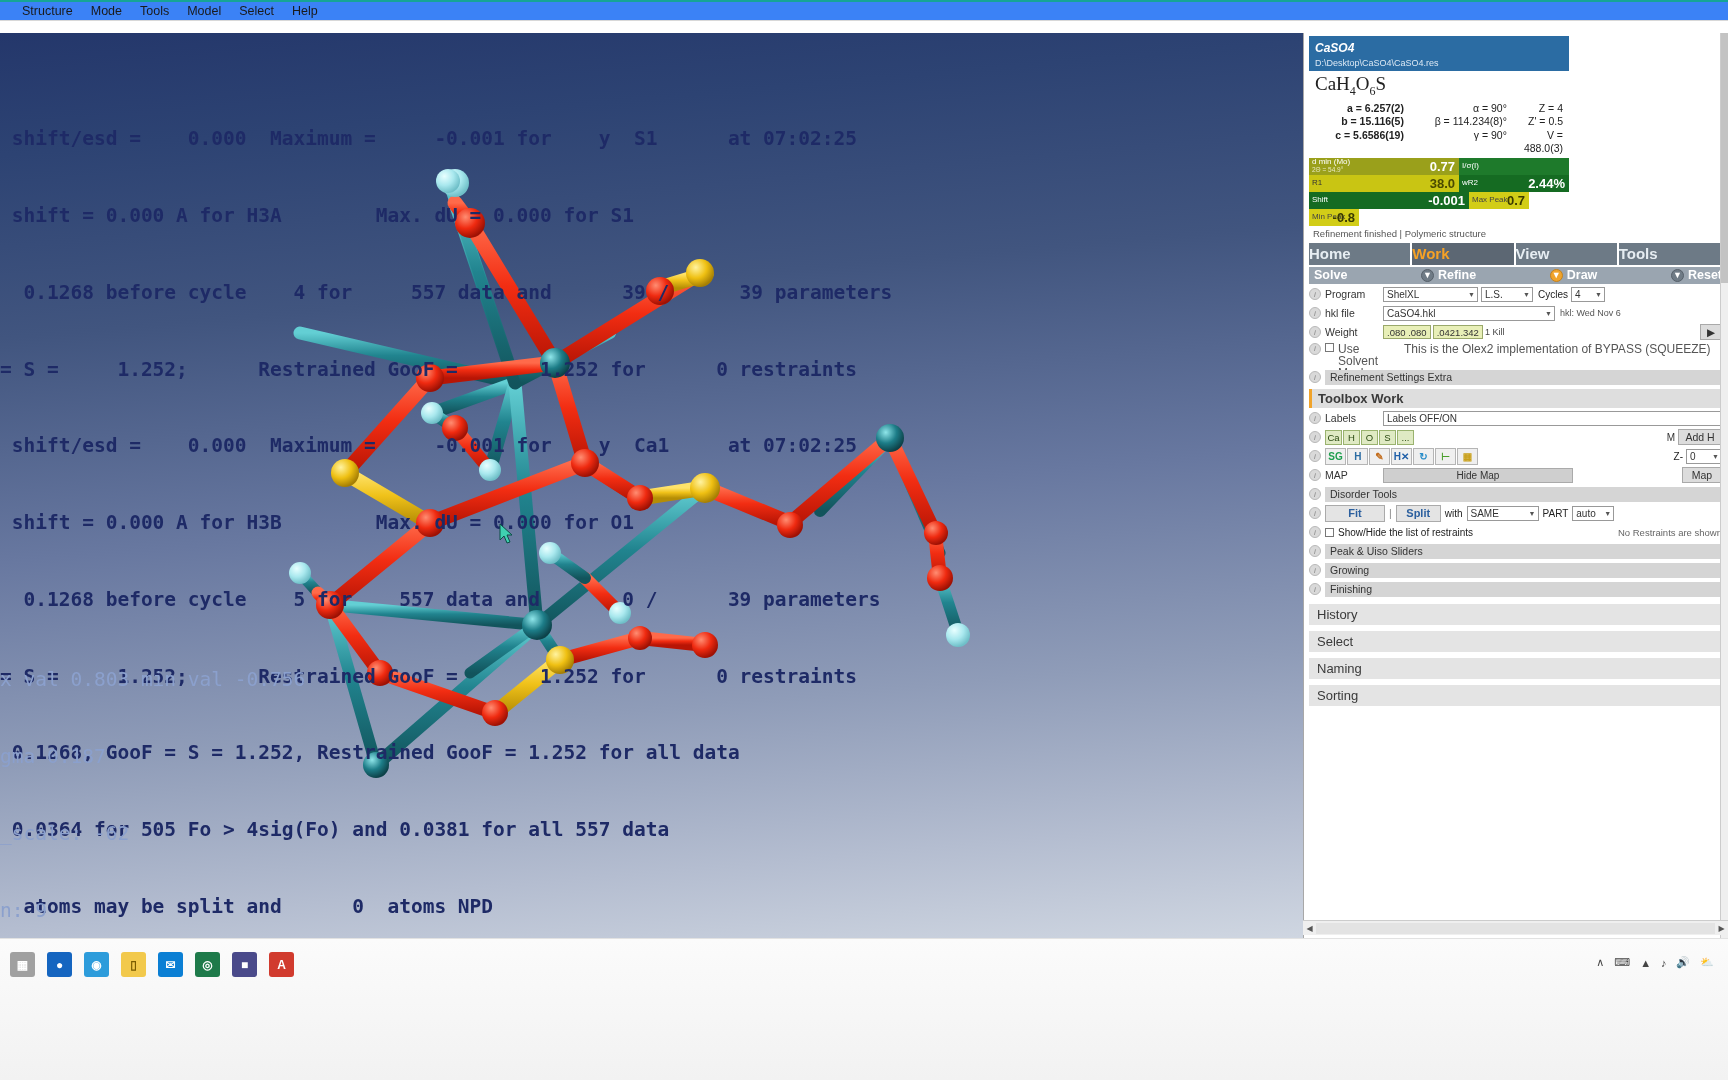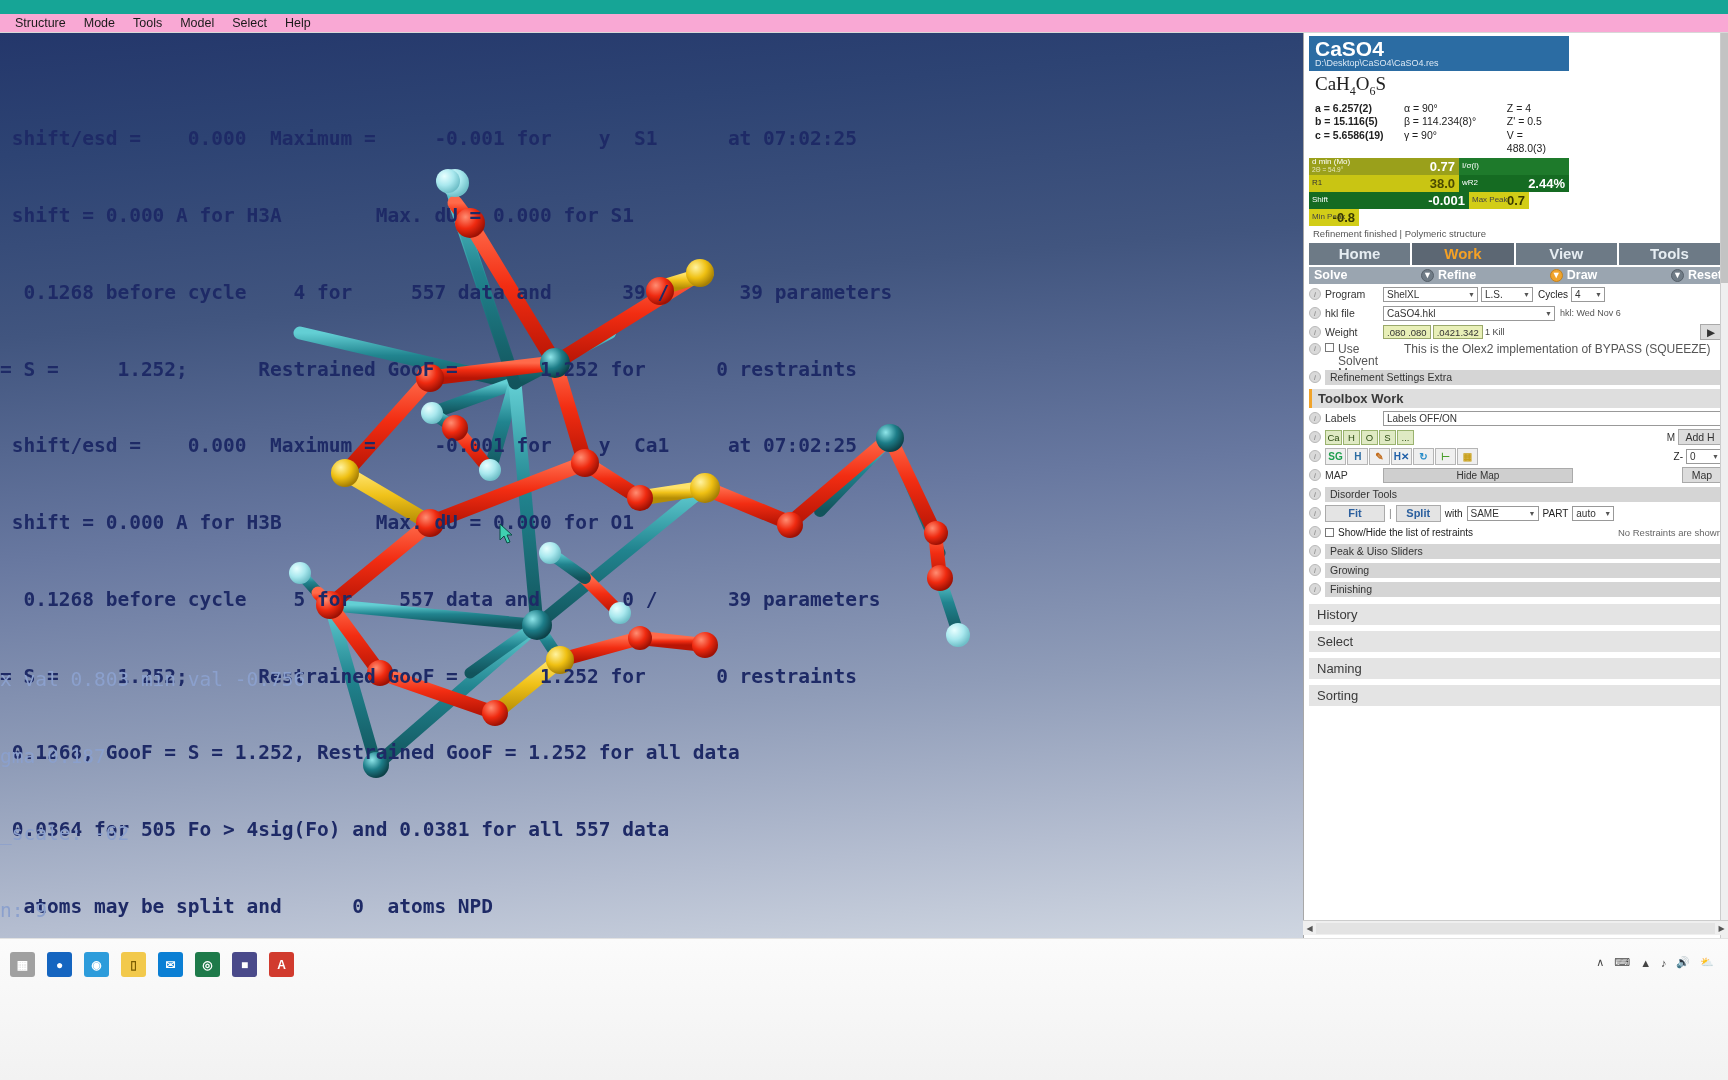--- a/index.html
+++ b/index.html
@@ -2,22 +2,22 @@
 <html><head>
 <meta charset="utf-8">
 <style>
   * { box-sizing: border-box; margin: 0; padding: 0; }
   html, body { width: 1728px; height: 1080px; overflow: hidden; background: #fff;
     font-family: "Liberation Sans", sans-serif; }
   #root { position: relative; width: 1728px; height: 1080px; }
 
   
   .teal-strip { position:absolute; left:0; top:0; width:1728px; height:14px; background:#16a596; }
-  .menubar { position:absolute; left:0; top:14px; width:1728px; height:19px; background:#f9a8d4;
-     border-bottom:1px solid #d8d8d8; display:flex; align-items:center; padding-left:6px; }
+  .menubar { position:absolute; left:0; top:2px; width:1728px; height:19px; background:#3b82f6;
+     border-bottom:1px solid #d8d8d8; display:flex; align-items:center; padding-left:13px; }
   .menubar .mi { font-size:12.5px; color:#1a1a1a; padding:0 9px; line-height:19px; white-space:nowrap; }
 
   
   .viewport { position:absolute; left:0; top:33px; width:1303px; height:905px;
      background: linear-gradient(175deg,#24376b 0%, #2d4373 12%, #41557f 30%, #6878a0 52%, #8f9cb8 72%, #b4bdd0 88%, #cfd6e1 100%);
      overflow:hidden; }
 
   
   .console { position:absolute; left:0; top:0; width:1303px;
      font-family:"DejaVu Sans Mono","Liberation Mono",monospace;
@@ -31,46 +31,46 @@
      font-size:19.5px; line-height:25.6px; color:#8ba0cd; white-space:pre;
      pointer-events:none; }
   .console2 .ln { height:25.6px; }
 
   
   .olex { position:absolute; left:1303px; top:33px; width:425px; height:905px;
      background:#ffffff; border-left:1px solid #a8a8a8; overflow:hidden; font-size:11px; color:#222; }
   .olex-inner { position:absolute; left:5px; top:3px; width:420px; }
 
   .title-bar { background:#2b6ca3; color:#fff; padding:3px 6px 2px 6px; width:260px; }
-  .title-bar .t1 { font-size:21px; font-weight:bold; letter-spacing:0px; line-height:19px;}
+  .title-bar .t1 { font-size:12px; font-weight:bold; letter-spacing:0px; line-height:19px;font-style:italic;}
   .title-bar .t2 { font-size:9px; line-height:11px; color:#dbe8f4; }
   .formula { font-family:"Liberation Serif",serif; font-size:19px; color:#222; padding:2px 6px 1px 6px;
      background:#fff; width:260px; }
   .formula sub { font-size:12px; }
 
-  .cellbox { width:260px; background:#fff; padding:2px 6px 2px 6px; }
+  .cellbox { width:260px; background:#fff; padding:2px 6px 2px 6px;text-align:right; }
   .cellrow { display:flex; font-size:10.5px; line-height:13.5px; color:#222; }
   .cellrow .c1 { width:95px; } .cellrow .c2 { width:110px; } .cellrow .c3 { width:60px; }
   .cellrow b { font-weight:bold; }
 
   .statgrid { width:260px; display:flex; flex-wrap:wrap; }
   .stat { height:17px; display:flex; align-items:center; position:relative; overflow:hidden;
      color:#fff; font-size:9px; padding-left:3px; }
   .stat .lab { font-size:8px; line-height:8px; }
   .stat .lab small { display:block; font-size:6.5px; color:#e8e8c0; }
   .stat .val { position:absolute; right:4px; font-size:13px; font-weight:bold; }
   .s-olive { background:#9aa01b; } .s-green { background:#1e7a2b; }
   .s-dgreen { background:#156b22; } .s-yellow { background:#c9c513; color:#333; }
   .s-yellow .val { color:#4a4a00; }
   .s-yellow2 { background:#d2cd17; color:#444; } .s-yellow2 .val { color:#3a3a00; }
 
   .statusline { width:260px; font-size:9.5px; color:#555; padding:2px 4px; background:#fff;}
 
   .tabs { display:flex; width:413px; margin-top:2px; }
-  .tab { flex:1; text-align:center; font-size:15px; font-weight:bold; padding:2px 0 3px 0;
+  .tab { flex:1; font-size:15px; font-weight:bold; padding:2px 0 3px 0;
      background:#6d7a86; color:#e6edf2; margin-right:2px; }
   .tab.active { background:#5c6773; color:#f5a125; }
 
   .secbar { display:flex; align-items:center; background:#9aa5b0; color:#fff;
      font-size:12.5px; font-weight:bold; height:17px; width:413px; margin-top:2px; padding-left:5px; }
   .secbar .sp { flex:1; }
   .circ { width:13px; height:13px; border-radius:50%; background:#6f7b86; color:#fff;
      display:inline-flex; align-items:center; justify-content:center; font-size:9px;
      border:1px solid #56606a; margin:0 4px; }
   .circ.orange { background:#f0a32a; border-color:#c4811d; color:#fff; }

